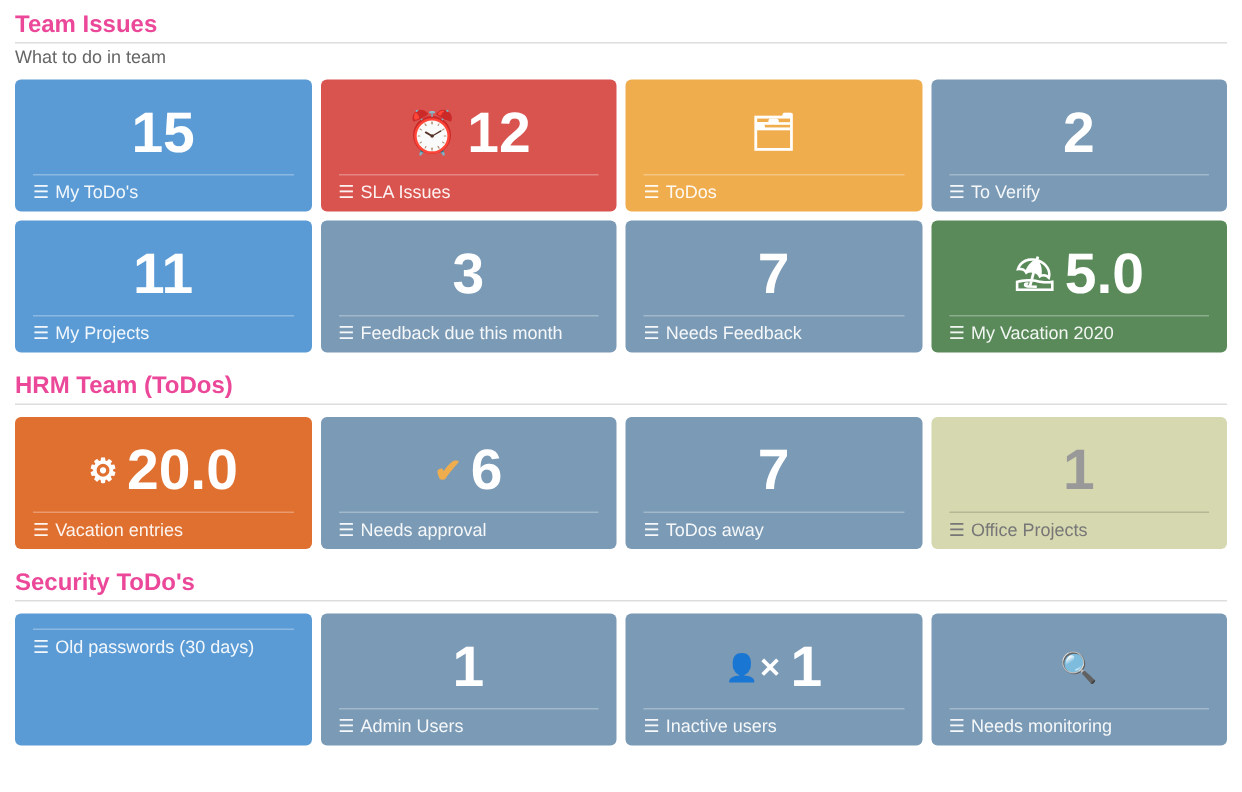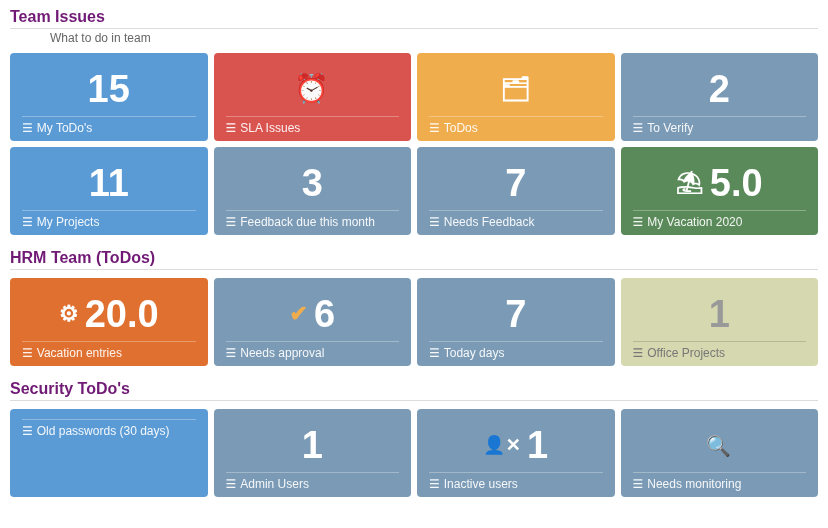--- a/index.html
+++ b/index.html
@@ -6,30 +6,29 @@
     body {
       font-family: Arial, sans-serif;
       background: #fff;
       width: 828px;
       min-height: 528px;
       padding: 8px 10px;
     }
     .section-title {
       font-size: 16px;
       font-weight: bold;
-      color: #701a75;
+      color: #ec4899;
       margin-bottom: 2px;
       border-bottom: 1px solid #ddd;
       padding-bottom: 2px;
     }
     .section-subtitle {
       font-size: 12px;
       color: #666;
       margin-bottom: 8px;
-      margin-left: 40px;
     }
     .cards-grid {
       display: grid;
       grid-template-columns: repeat(4, 1fr);
       gap: 6px;
       margin-bottom: 14px;
     }
     .card {
       border-radius: 4px;
       padding: 10px 12px 6px 12px;
@@ -89,20 +88,21 @@
           <span>15</span>
         </div>
       <div class="card-label">
         <span style="font-size:12px;">☰</span>
         <span>My ToDo's</span>
       </div>
     </div>
       <div class="card card-red">
       <div class="card-number number-with-icon">
           <span style="font-size:28px;">⏰</span>
+          <span>12</span>
         </div>
       <div class="card-label">
         <span style="font-size:12px;">☰</span>
         <span>SLA Issues</span>
       </div>
     </div>
       <div class="card card-yellow">
       <div class="card-number number-with-icon">
           <span style="font-size:24px;">🗂</span>
         </div>
@@ -183,21 +183,21 @@
         <span style="font-size:12px;">☰</span>
         <span>Needs approval</span>
       </div>
     </div>
       <div class="card card-steel">
       <div class="card-number">
           <span>7</span>
         </div>
       <div class="card-label">
         <span style="font-size:12px;">☰</span>
-        <span>Today days</span>
+        <span>ToDos away</span>
       </div>
     </div>
       <div class="card card-beige">
       <div class="card-number">
           <span>1</span>
         </div>
       <div class="card-label">
         <span style="font-size:12px;">☰</span>
         <span>Office Projects</span>
       </div>

